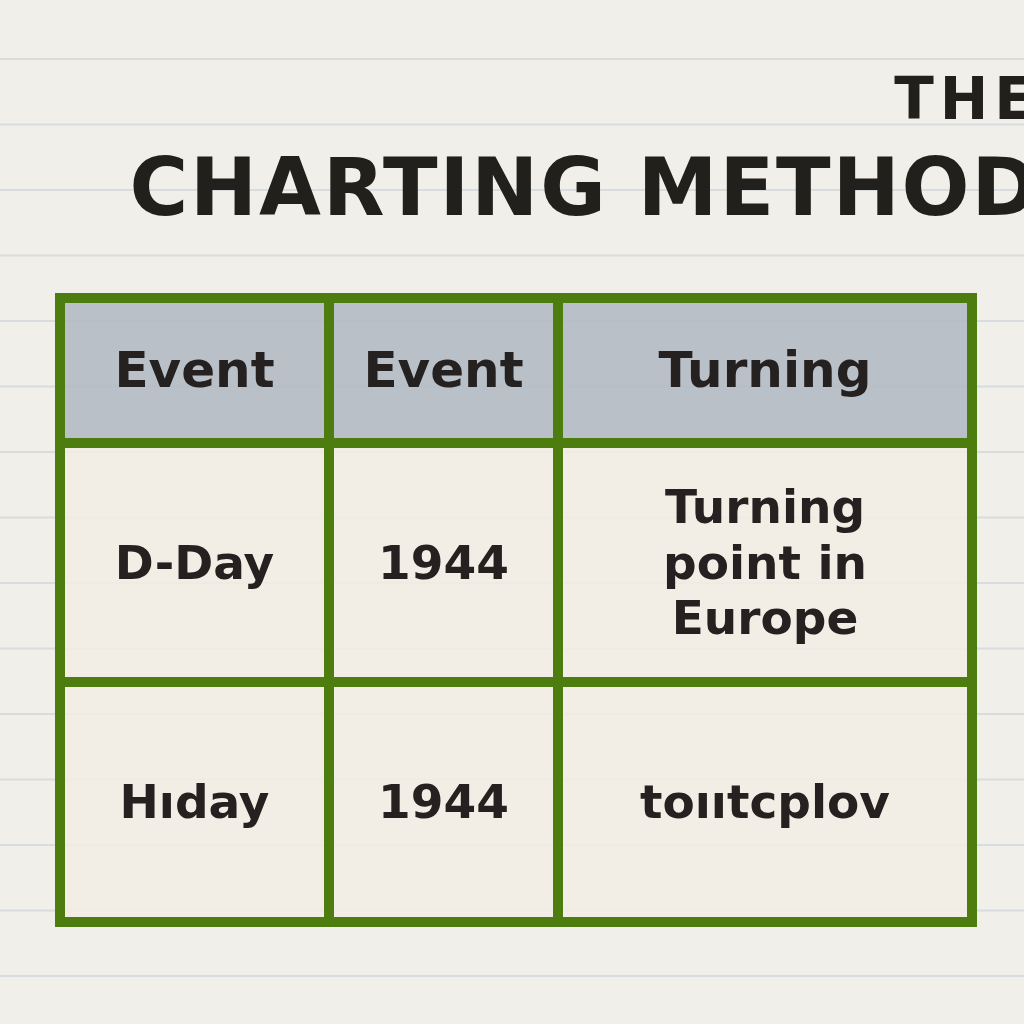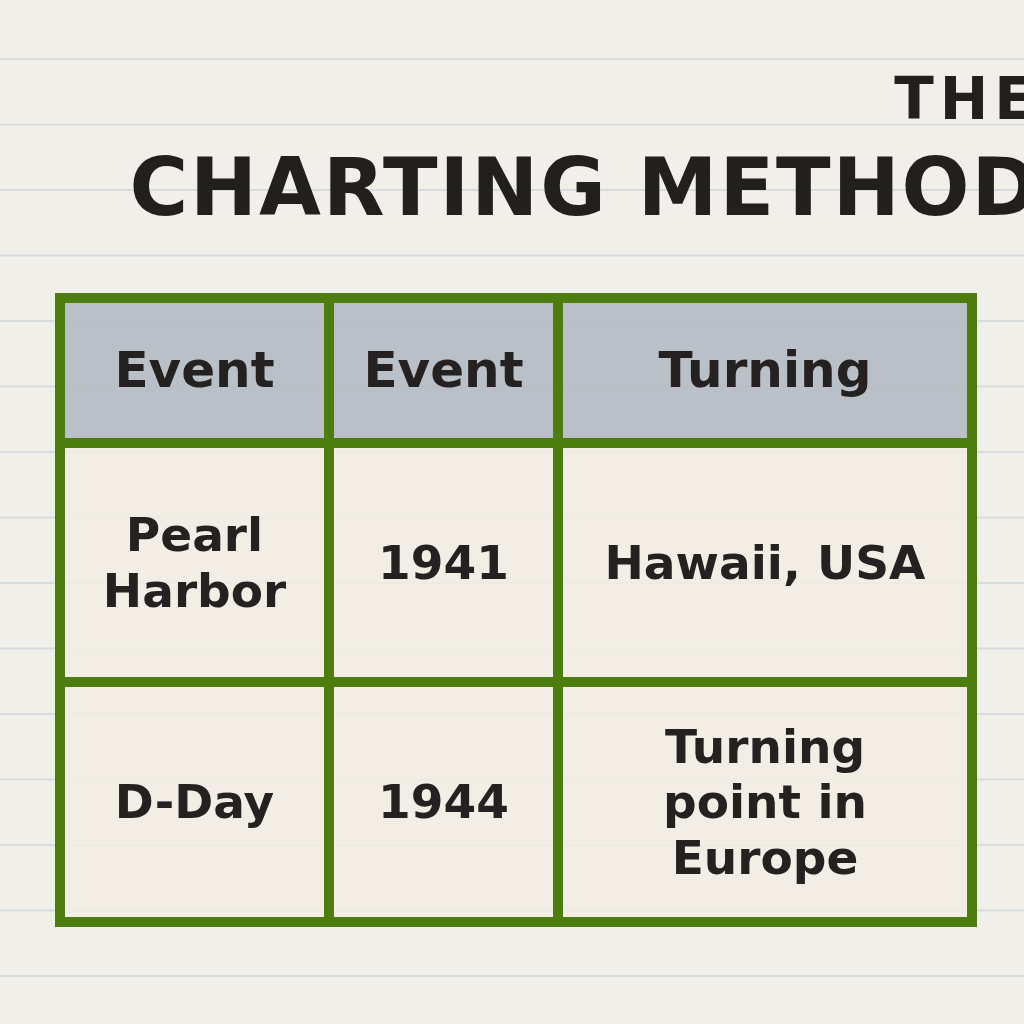--- a/index.html
+++ b/index.html
@@ -90,25 +90,24 @@
       <col class="c2">
       <col class="c3">
   </colgroup>
   <tbody>
       <tr>
     <th>Event</th>
     <th>Event</th>
     <th>Turning</th>
   </tr>
   <tr>
-    <td>Pearl
-Harbor</td>
-    <td>1941</td>
-    <td>Hawaii, USA</td>
-  </tr>
-  <tr>
     <td>D-Day</td>
     <td>1944</td>
     <td>Turning
 point in Europe</td>
   </tr>
+  <tr>
+    <td>Hıday</td>
+    <td>1944</td>
+    <td>toııtcplov</td>
+  </tr>
 </tbody>
   </table>
 
 </body></html>

